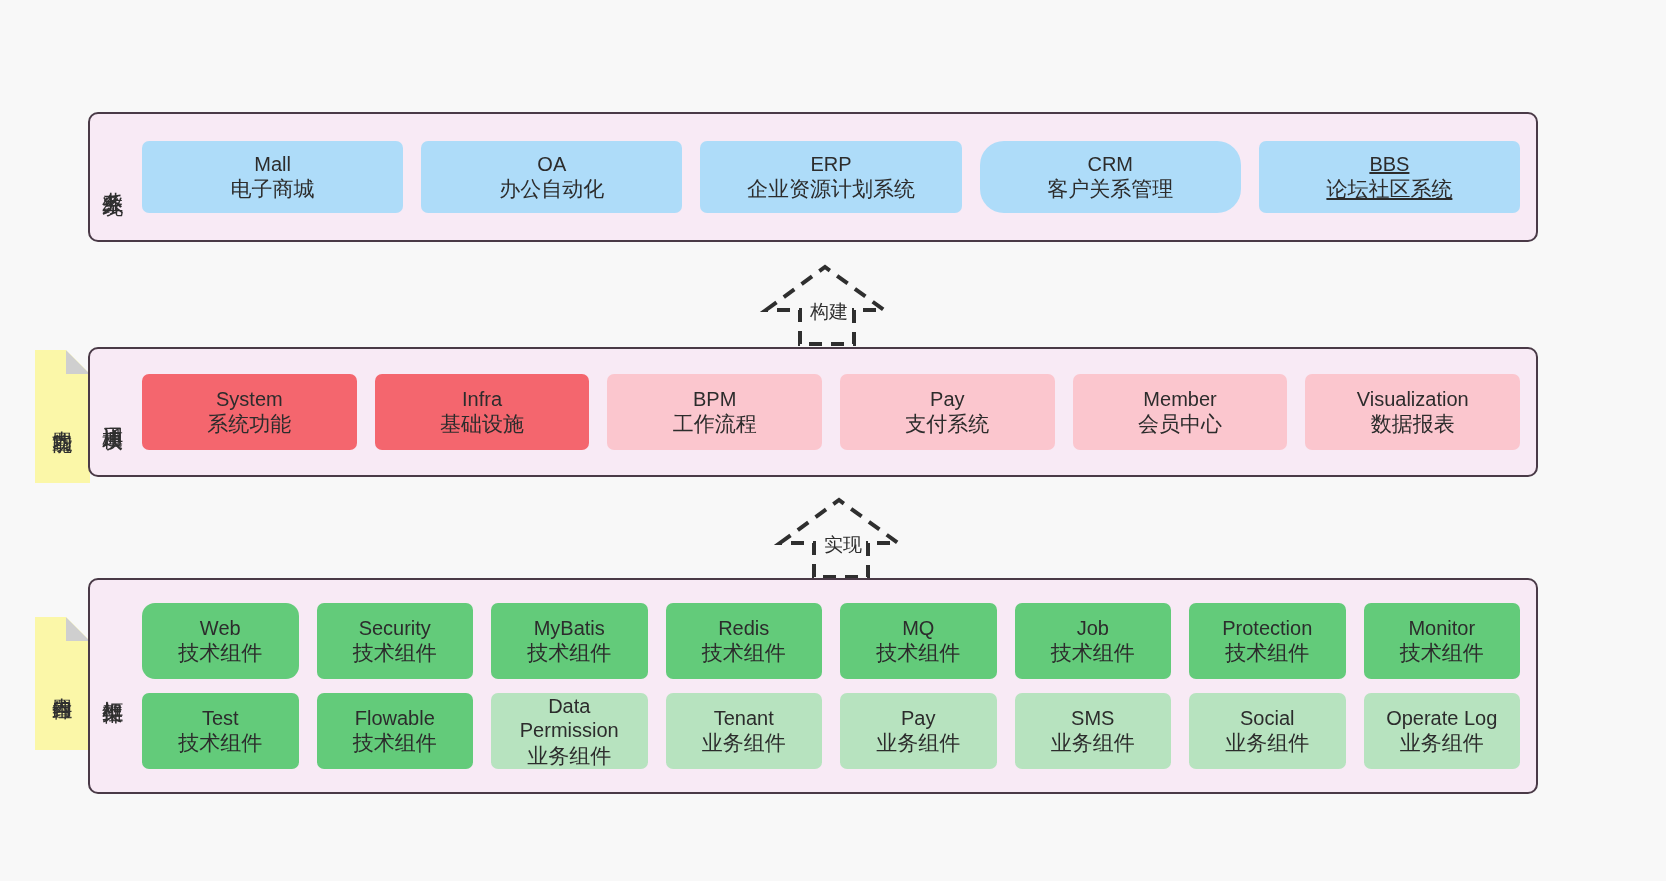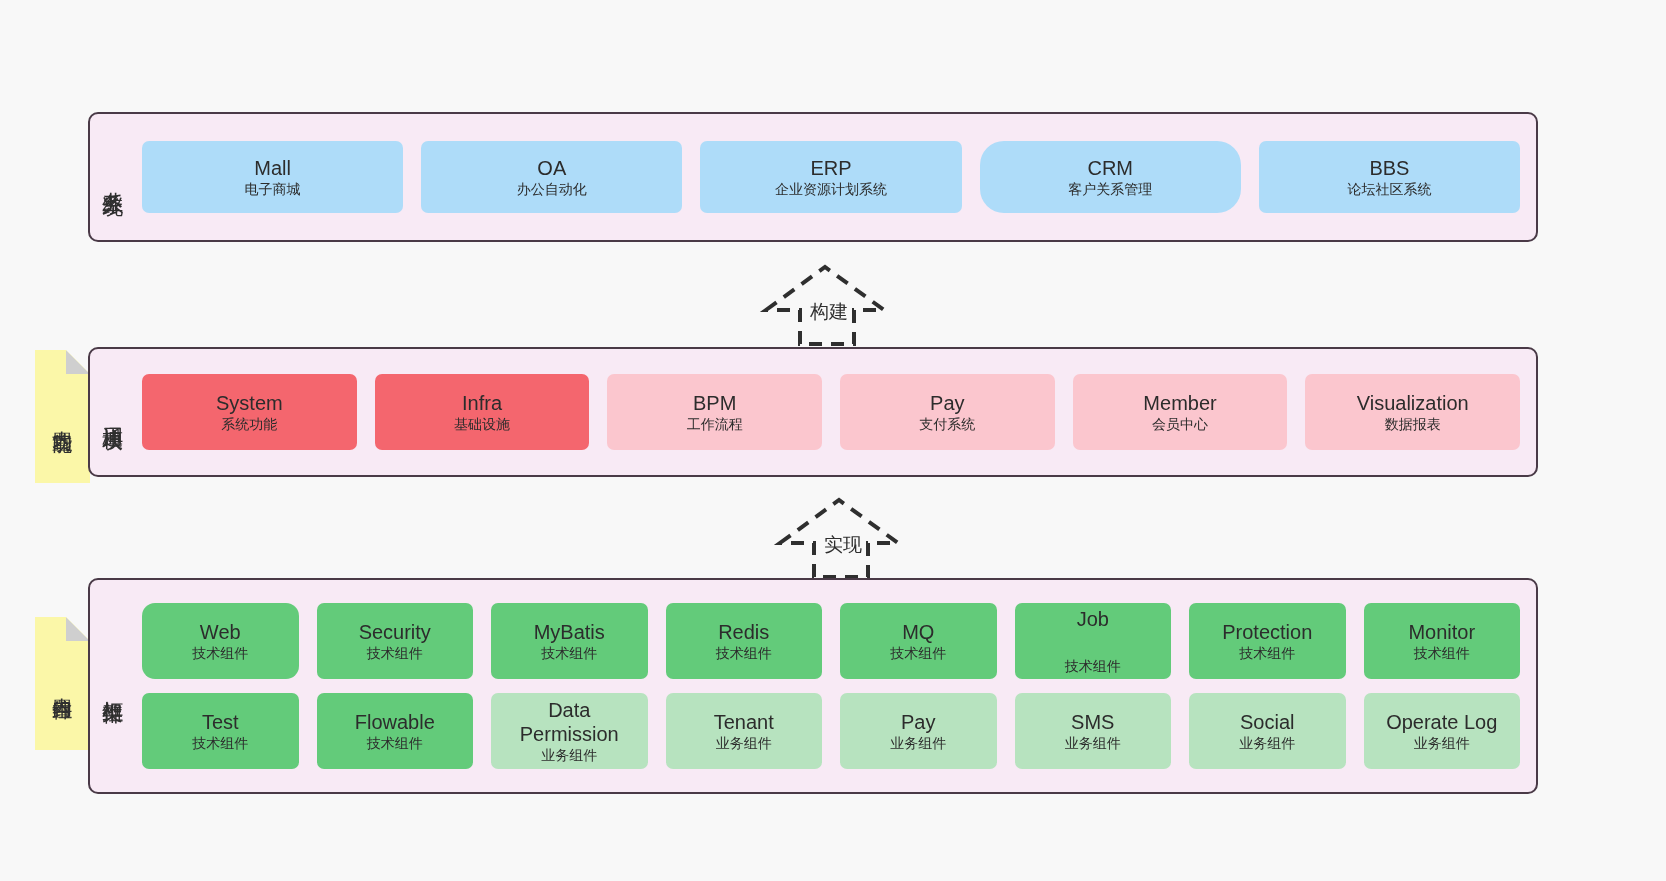--- a/index.html
+++ b/index.html
@@ -58,21 +58,21 @@
     flex-direction:column;
     align-items:center;
     justify-content:center;
     text-align:center;
     line-height:1.22;
     box-sizing:border-box;
     padding:4px 6px;
     color:#2c2c2c;
   }
   .cell .t1{font-size:20px;}
-  .cell .t2{font-size:14px;}
+  .cell .t2{font-size:21px;}
 
   
   .c-blue{background:#aedcf9;}
   .c-red{background:#f4666e;}
   .c-pink{background:#fbc6ce;}
   .c-green{background:#63cb7a;}
   .c-lgreen{background:#b7e3bf;}
 
   
   .note{
@@ -130,21 +130,21 @@
           <span class="t2">办公自动化</span>
         </div>
         <div class="cell c-blue" style="height:72px;">
           <span class="t1">ERP</span>
           <span class="t2">企业资源计划系统</span>
         </div>
         <div class="cell c-blue" style="height:72px;border-radius:24px;">
           <span class="t1">CRM</span>
           <span class="t2">客户关系管理</span>
         </div>
-        <div class="cell c-blue" style="height:72px;">
+        <div class="cell c-blue" style="height:72px;text-decoration:underline;">
           <span class="t1">BBS</span>
           <span class="t2">论坛社区系统</span>
         </div>
       </div>
     </div>
   </div>
 
   <div class="arrow" style="left:758px;top:262px;width:150px;height:86px;">
     <svg width="150" height="86" viewBox="0 0 150 86" fill="none" aria-hidden="true">
       <path d="M8 48 L67 5 L126 48 L96 48 L96 82 L42 82 L42 48 Z" stroke="#2f2f2f" stroke-width="4" stroke-dasharray="13 9" stroke-linejoin="miter" fill="none"></path>
@@ -219,21 +219,21 @@
           <span class="t2">技术组件</span>
         </div>
         <div class="cell c-green" style="height:76px;">
           <span class="t1">Redis</span>
           <span class="t2">技术组件</span>
         </div>
         <div class="cell c-green" style="height:76px;">
           <span class="t1">MQ</span>
           <span class="t2">技术组件</span>
         </div>
-        <div class="cell c-green" style="height:76px;justify-content:space-between;">
+        <div class="cell c-green" style="height:76px;">
           <span class="t1">Job</span>
           <span class="t2">技术组件</span>
         </div>
         <div class="cell c-green" style="height:76px;">
           <span class="t1">Protection</span>
           <span class="t2">技术组件</span>
         </div>
         <div class="cell c-green" style="height:76px;">
           <span class="t1">Monitor</span>
           <span class="t2">技术组件</span>

